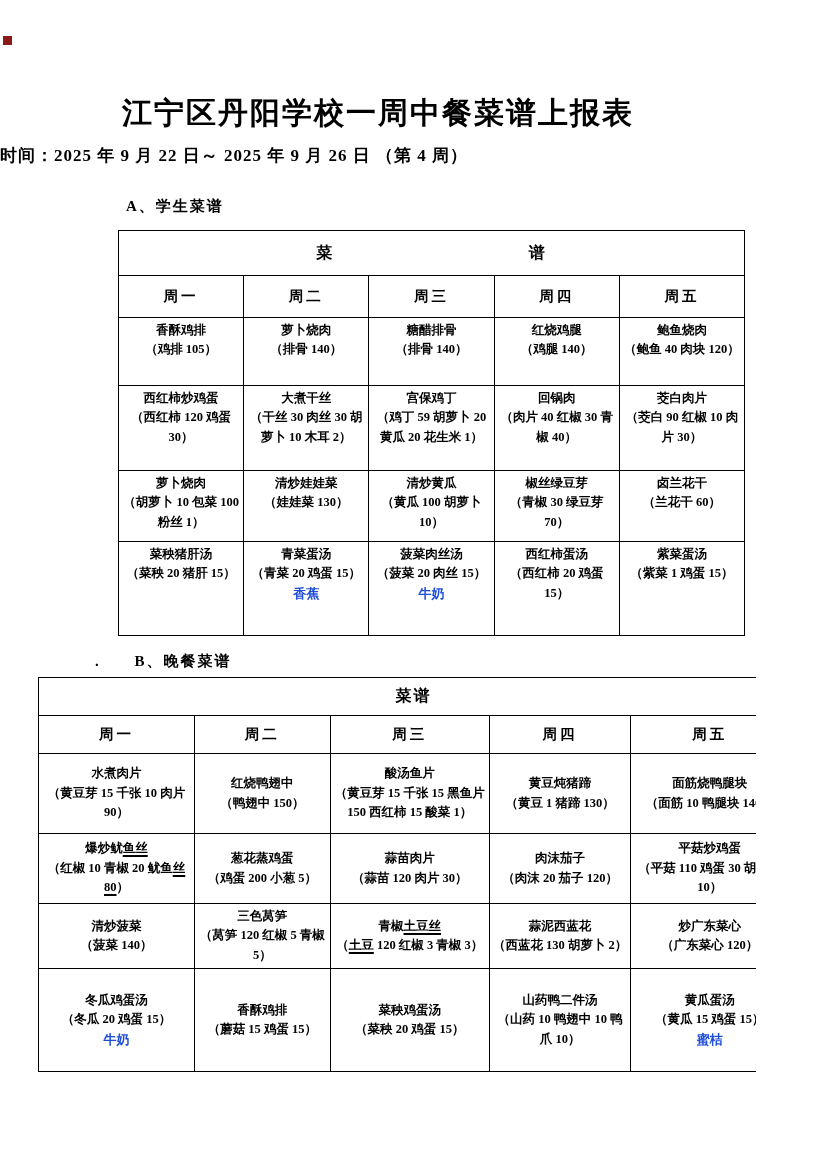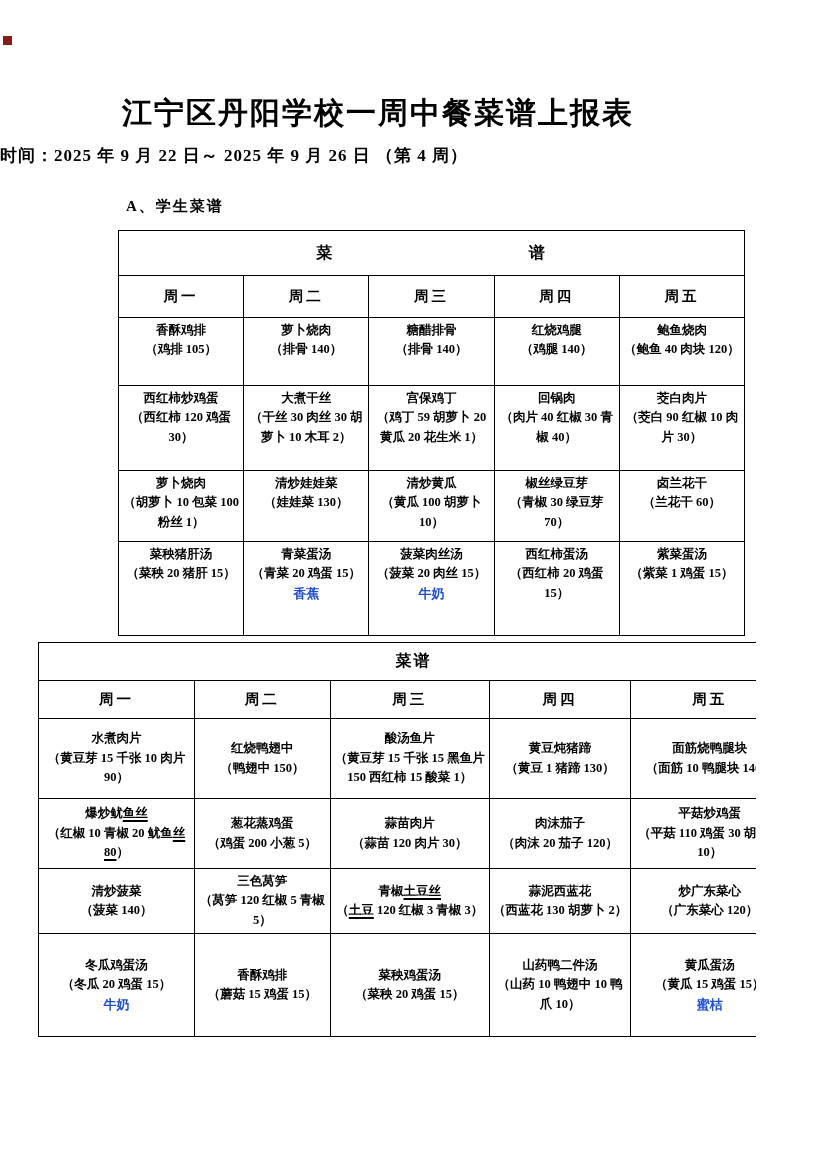--- a/index.html
+++ b/index.html
@@ -157,20 +157,24 @@
           <div class="detail">（西红柿 20 鸡蛋 15）</div>
         </td>
         <td>
           <div class="dish">紫菜蛋汤</div>
           <div class="detail">（紫菜 1 鸡蛋 15）</div>
         </td>
       </tr>
     </tbody>
   </table>
 
+  <div class="section-b">
+    <span>.</span>
+    <span class="blabel">B、晚餐菜谱</span>
+  </div>
 
   <table class="table-b">
     <colgroup>
         <col style="width:20.8%">
         <col style="width:18.1%">
         <col style="width:21.2%">
         <col style="width:18.9%">
         <col style="width:21%">
       </colgroup>
     <tbody>

